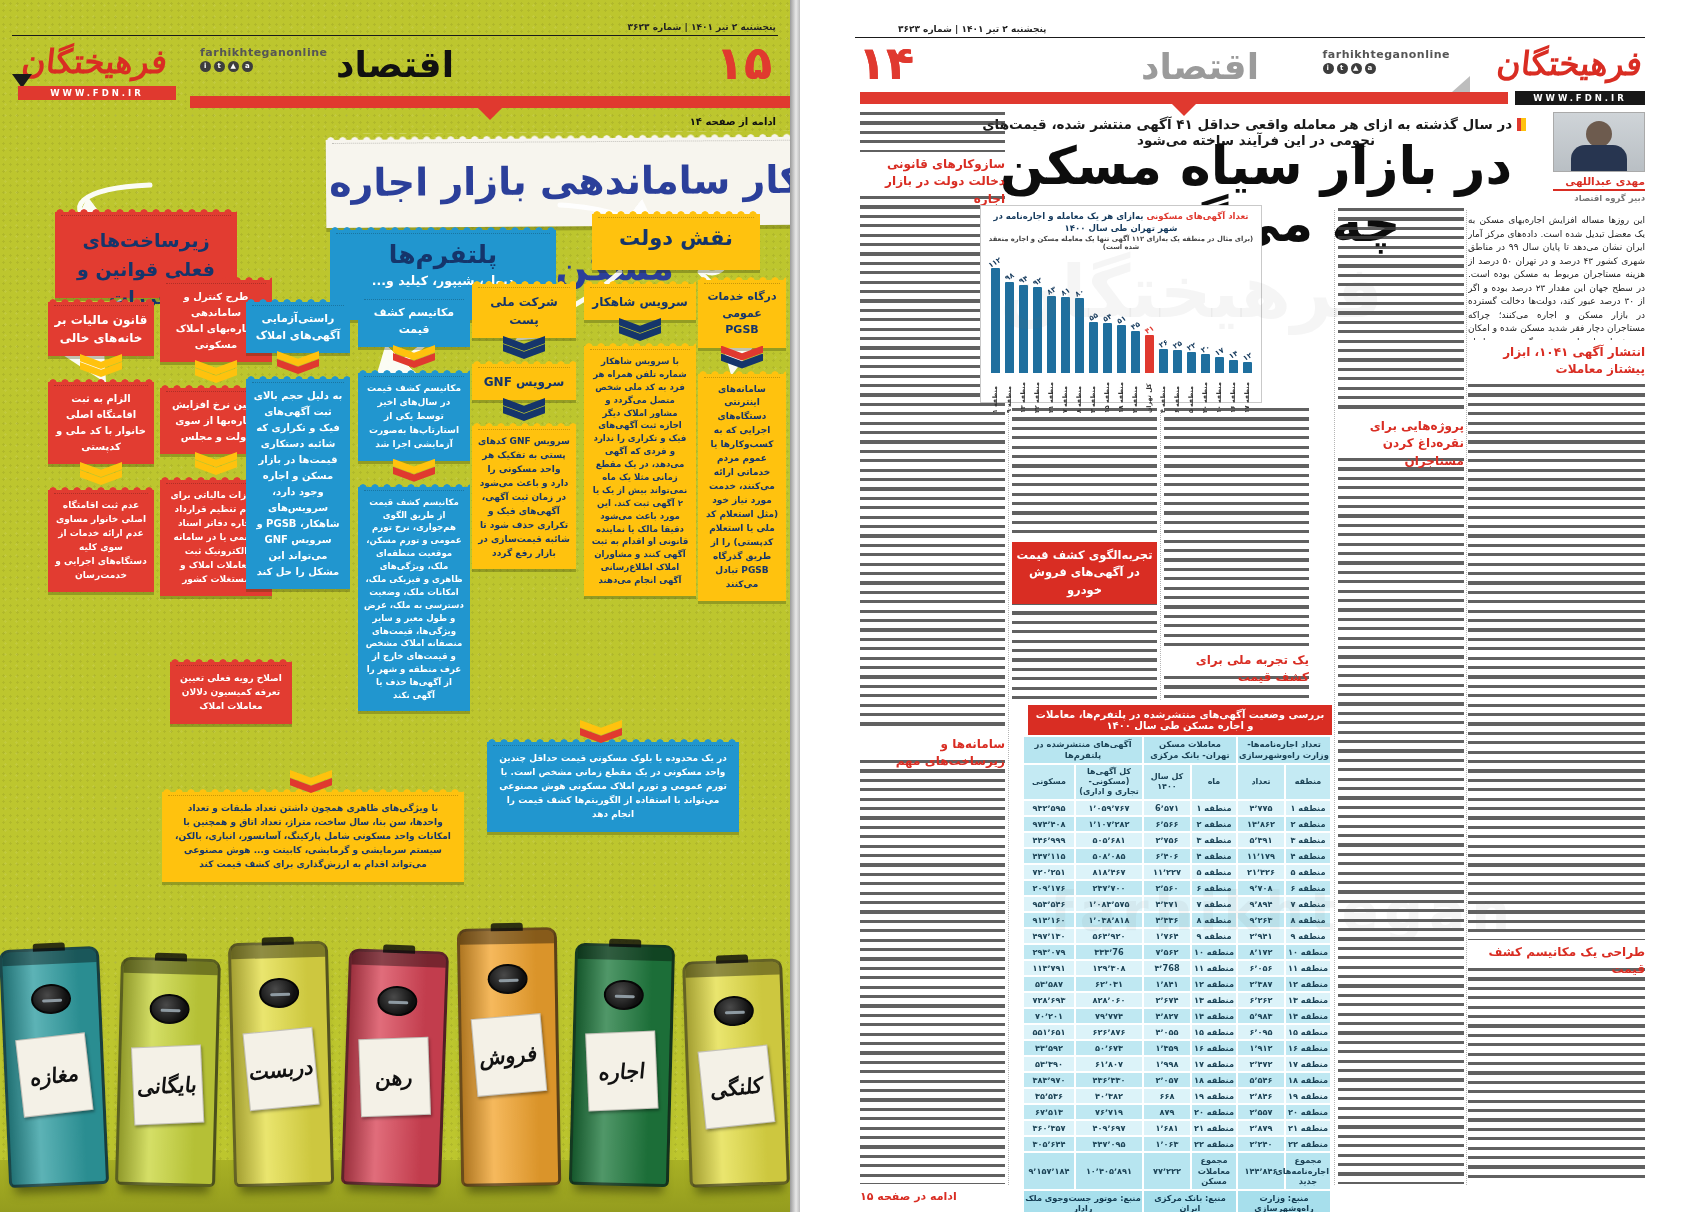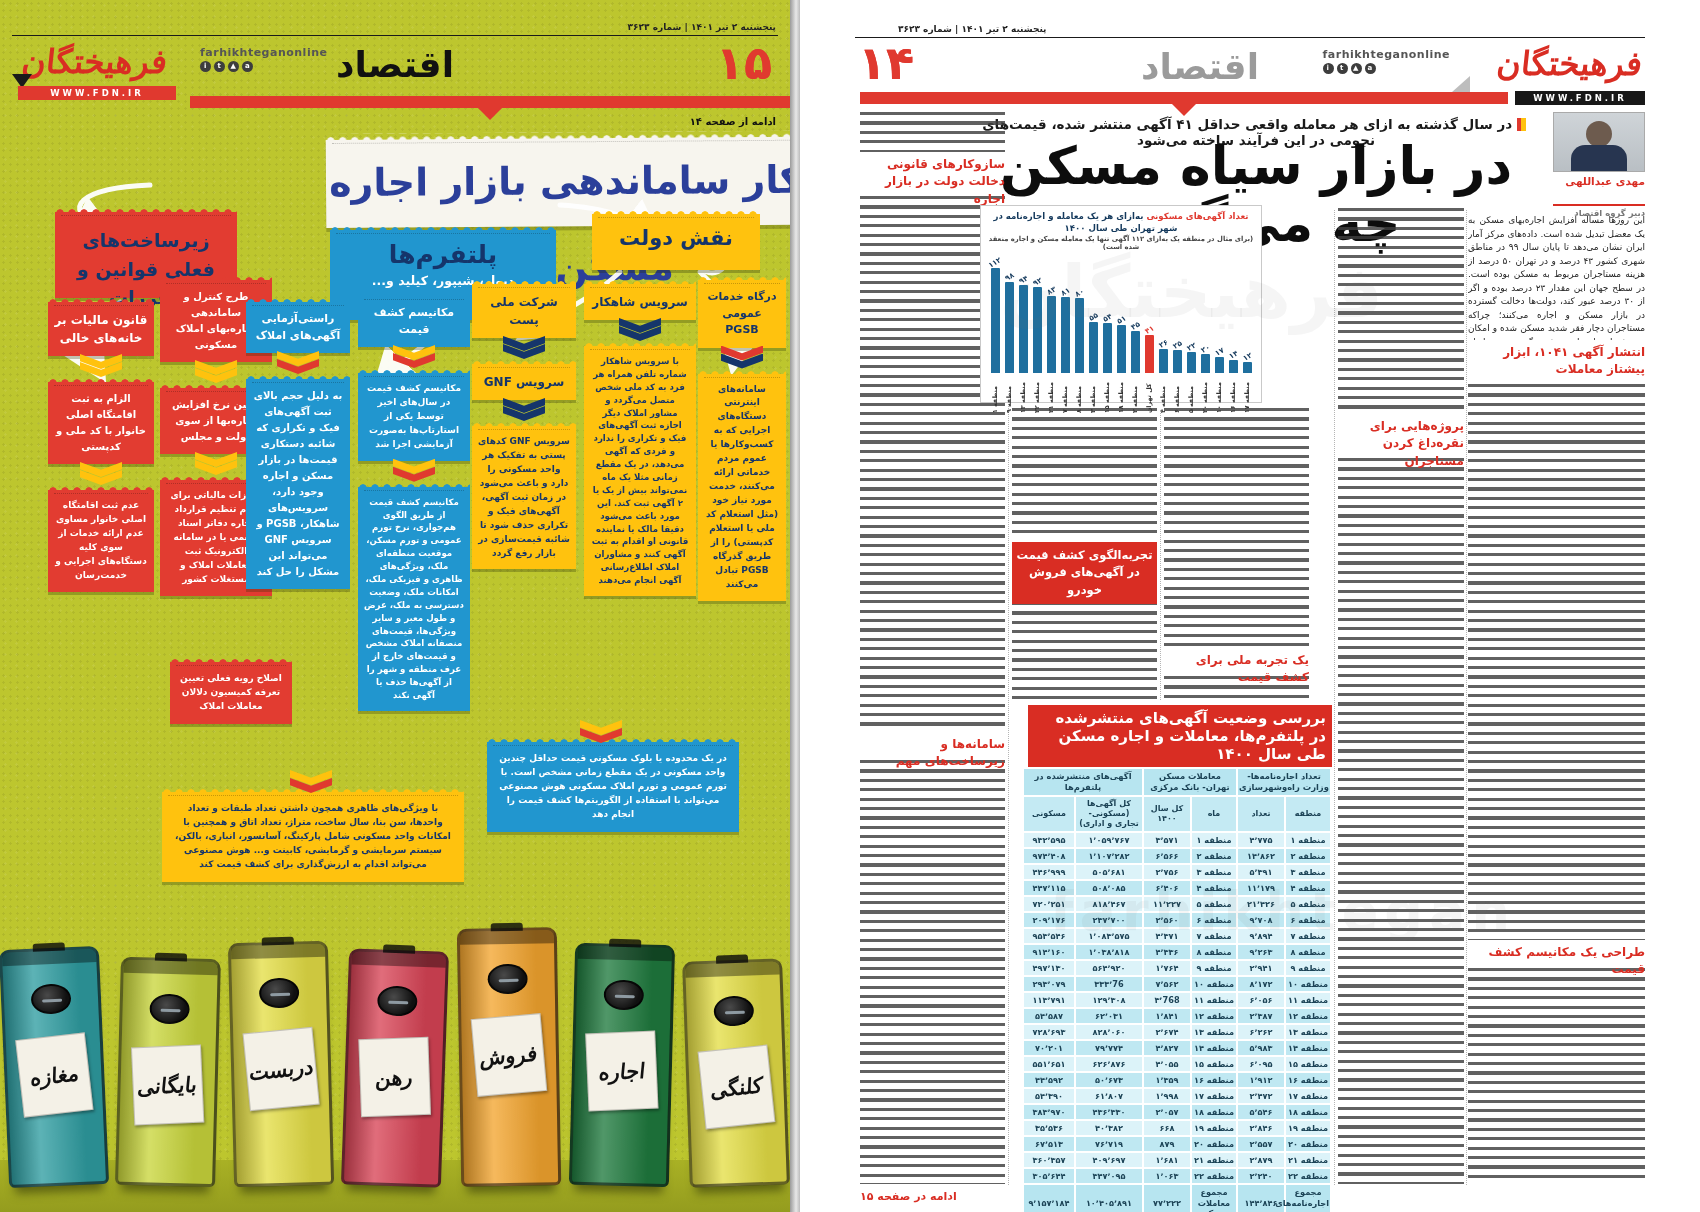--- a/index.html
+++ b/index.html
@@ -70,42 +70,42 @@
   .colrule{position:absolute;width:0;border-left:1px dotted #b5b5b5;z-index:0;}
   .fake{position:absolute;z-index:1;opacity:.82;
     background-image:repeating-linear-gradient(to bottom,#3e3e3e 0 3.2px,transparent 3.2px 9.4px);}
   .kicker{position:absolute;font-size:13.5px;font-weight:bold;color:#1a1a1a;text-align:center;}
   .kicker .ktick{display:inline-block;width:9px;height:13px;background:#ffc20e;border-left:4px solid #e0392f;vertical-align:-2px;margin-right:4px;}
   .headline{position:absolute;font-size:52px;font-weight:bold;color:#0d0d0d;text-align:center;letter-spacing:-1px;line-height:1.1;}
   .authorbox{position:absolute;width:92px;z-index:2;}
   .avatar{width:92px;height:60px;background:linear-gradient(#cfd4d8,#b9bfc4);position:relative;overflow:hidden;border:1px solid #aaa;}
   .avatar::before{content:"";position:absolute;left:50%;top:8px;width:26px;height:26px;margin-left:-13px;border-radius:50%;background:#6d5b4e;}
   .avatar::after{content:"";position:absolute;left:50%;top:32px;width:56px;height:34px;margin-left:-28px;border-radius:14px 14px 0 0;background:#273550;}
-  .aname{color:#d92d23;font-size:10.5px;font-weight:bold;margin-top:3px;border-bottom:2px solid #d92d23;padding-bottom:17px;}
+  .aname{color:#d92d23;font-size:10.5px;font-weight:bold;margin-top:3px;border-bottom:2px solid #d92d23;padding-bottom:2px;}
   .arole{color:#777;font-size:8.5px;font-weight:bold;margin-top:2px;}
   .lead{position:absolute;font-size:9px;line-height:13.5px;color:#222;text-align:justify;overflow:hidden;z-index:1;font-weight:500;}
   .subhead{position:absolute;color:#d92d23;font-weight:bold;font-size:12px;line-height:1.45;text-align:right;z-index:2;}
   .subbox{position:absolute;background:#d92d23;color:#fff;font-weight:bold;font-size:11.5px;line-height:1.5;text-align:center;padding:5px 4px;z-index:2;}
   .contin{position:absolute;color:#d92d23;font-weight:bold;font-size:11px;z-index:2;}
   .wm{position:absolute;color:rgba(120,120,120,.07);font-weight:bold;pointer-events:none;z-index:3;}
   
   .chart-box{position:absolute;left:180px;top:205px;width:282px;height:198px;background:#fff;border:1px solid #c9c9c9;z-index:2;padding:5px 6px 2px;}
   .chart-title{font-size:8.6px;font-weight:bold;color:#14395c;text-align:center;line-height:1.35;}
   .chart-title .red,.chart-sub .red{color:#e0392f;}
   .chart-sub{font-size:6.8px;color:#444;text-align:center;margin-top:1px;font-weight:bold;}
   .bars{direction:ltr;display:flex;align-items:flex-end;justify-content:space-between;height:158px;margin-top:4px;padding:0 2px;}
   .bargrp{display:flex;flex-direction:column;align-items:center;justify-content:flex-end;width:12px;}
   .bval{font-size:7.3px;font-weight:bold;color:#14395c;margin-bottom:1px;transform:rotate(-30deg);}
   .bval.hl{color:#e0392f;}
   .bar{width:9px;background:#1f6f9e;border-radius:1px 1px 0 0;}
   .bar.hl{background:#e0392f;}
   .bcat{height:38px;margin-top:2px;font-size:6.3px;color:#333;font-weight:bold;writing-mode:vertical-rl;transform:rotate(180deg);line-height:1;}
   
   .table-box{position:absolute;left:228px;top:705px;width:304px;z-index:2;background:#fff;}
-  .table-title{background:#d92d23;color:#fff;font-size:15px;font-weight:bold;text-align:right;padding:4px 6px;}
+  .table-title{background:#d92d23;color:#fff;font-size:10px;font-weight:bold;text-align:center;padding:4px 6px;}
   table.htab{width:100%;border-collapse:separate;border-spacing:2px;background:#fff;table-layout:fixed;}
   table.htab th,table.htab td{font-size:8.2px;font-weight:bold;color:#1c4356;text-align:center;padding:2px 1px;}
   table.htab th.grp{background:#b7e5f0;font-size:8.4px;line-height:1.3;}
   table.htab th.sub{background:#c4eaf3;font-size:8px;line-height:1.25;}
   table.htab tr.even td{background:#dcf3f9;}
   table.htab tr.odd td{background:#bfe8f2;}
   table.htab tr.tot td{background:#b7e5f0;line-height:1.3;}
   table.htab tr.src td{background:#a7dfec;color:#123a50;}
   col.c1{width:44px}col.c2{width:46px}col.c3{width:44px}col.c4{width:46px}col.c5{width:66px}col.c6{width:50px}
 </style>
@@ -509,21 +509,21 @@
               <th class="sub">کل سال ۱۴۰۰</th>
               <th class="sub">کل آگهی‌ها (مسکونی-تجاری و اداری)</th>
               <th class="sub">مسکونی</th>
             </tr>
           </thead>
           <tbody>
             <tr class="even">
               <td>منطقه ۱</td>
               <td>۴٬۷۷۵</td>
               <td>منطقه ۱</td>
-              <td>۳٬۵۷۱</td>
+              <td>6٬۵۷۱</td>
               <td>۱٬۰۵۹٬۷۶۷</td>
               <td>۹۳۲٬۵۹۵</td>
             </tr>
             <tr class="odd">
               <td>منطقه ۲</td>
               <td>۱۴٬۸۶۲</td>
               <td>منطقه ۲</td>
               <td>۶٬۵۶۶</td>
               <td>۱٬۱۰۷٬۲۸۲</td>
               <td>۹۷۴٬۴۰۸</td>

